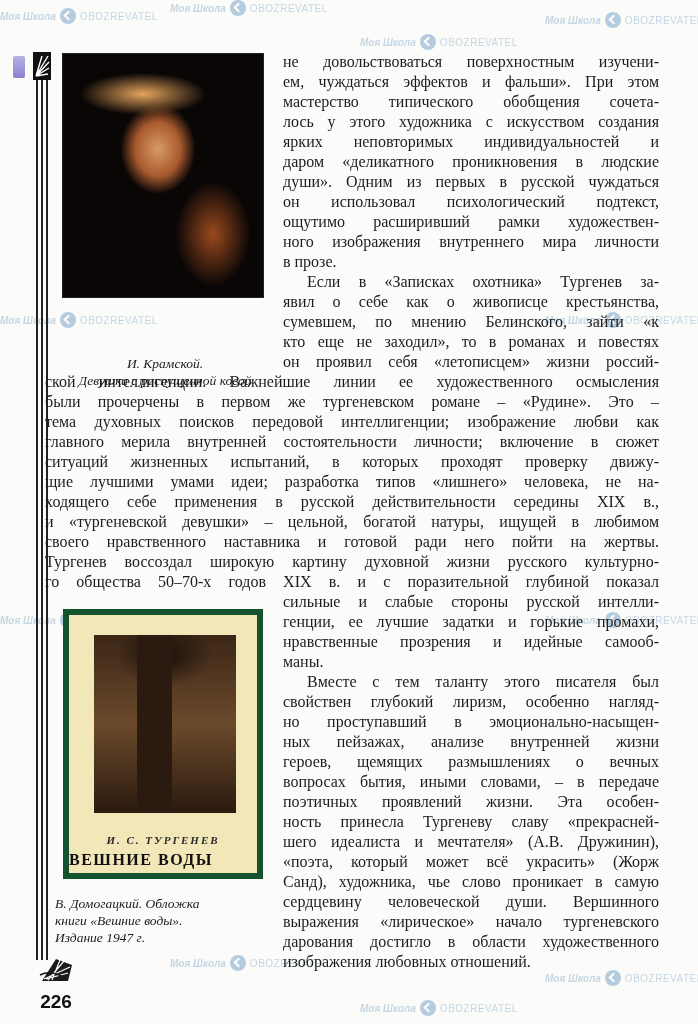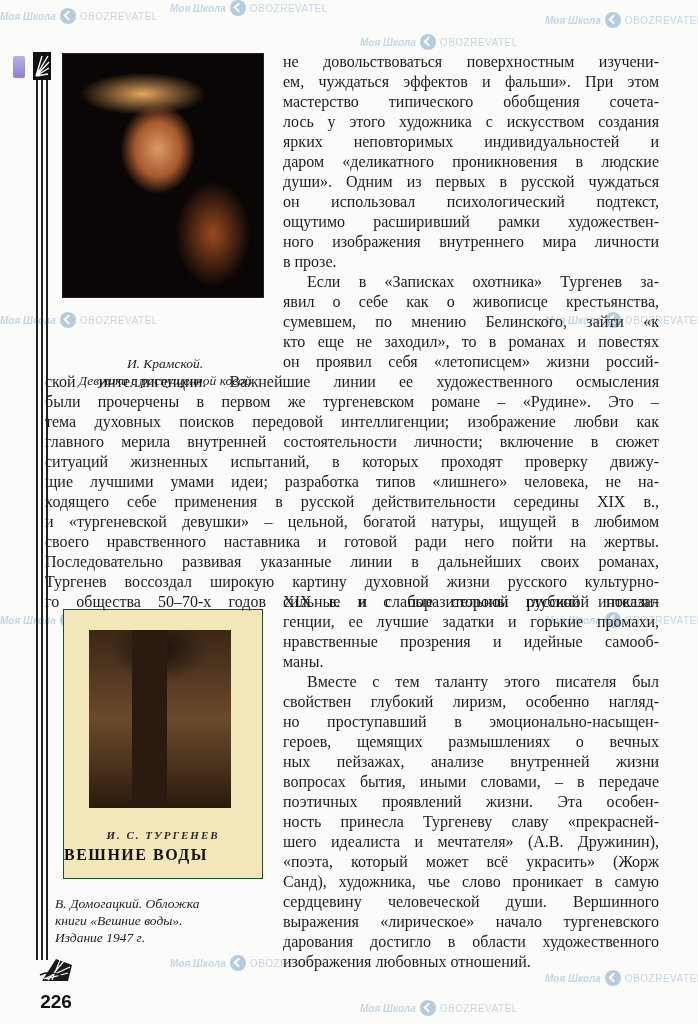--- a/index.html
+++ b/index.html
@@ -45,21 +45,21 @@
                radial-gradient(ellipse 50px 70px at 150px 180px, #9a4a1e 0%, rgba(0,0,0,0) 75%),
                #0a0606;
     border:1px solid #222;
   }
   .fig1-caption {
     position:absolute; left:50px; top:310px; width:230px; text-align:center;
     font-style:italic; font-size:13.5px; line-height:17px;margin-top:45px;
   }
   .fig2 {
     position:absolute; left:63px; top:609px; width:200px; height:270px;
-    background:#f2e7b8; border:1px solid #14532d; box-sizing:border-box;
+    background:#f2e7b8; border:6px solid #14532d; box-sizing:border-box;
   }
   .fig2-art {
     position:absolute; left:25px; top:20px; width:142px; height:178px;
     background:
       linear-gradient(90deg, rgba(0,0,0,0) 0 30%, #2a1a10 30% 55%, rgba(0,0,0,0) 55%),
       radial-gradient(ellipse 60px 40px at 70px 20px, #1a100a 0%, rgba(0,0,0,0) 80%),
       linear-gradient(#3b2616, #6b4a2c 50%, #2b1a0e);
   }
   .fig2-author {
     position:absolute; left:0; right:0; top:219px; text-align:center;
@@ -201,35 +201,34 @@
 <div class="text-block wide">
   <span class="line">ской интеллигенции. Важнейшие линии ее художественного осмысления</span>
   <span class="line">были прочерчены в первом же тургеневском романе – «Рудине». Это –</span>
   <span class="line">тема духовных поисков передовой интеллигенции; изображение любви как</span>
   <span class="line">главного мерила внутренней состоятельности личности; включение в сюжет</span>
   <span class="line">ситуаций жизненных испытаний, в которых проходят проверку движу-</span>
   <span class="line">щие лучшими умами идеи; разработка типов «лишнего» человека, не на-</span>
   <span class="line">ходящего себе применения в русской действительности середины XIX в.,</span>
   <span class="line">и «тургеневской девушки» – цельной, богатой натуры, ищущей в любимом</span>
   <span class="line">своего нравственного наставника и готовой ради него пойти на жертвы.</span>
-  <span class="line">Последовательно развивая указанные линии в дальнейших своих романах,</span>
   <span class="line">Тургенев воссоздал широкую картину духовной жизни русского культурно-</span>
   <span class="line">го общества 50–70-х годов XIX в. и с поразительной глубиной показал</span>
 </div>
 
 <div class="text-block narrow2">
   <span class="line">сильные и слабые стороны русской интелли-</span>
   <span class="line">генции, ее лучшие задатки и горькие промахи,</span>
   <span class="line">нравственные прозрения и идейные самооб-</span>
   <span class="line last">маны.</span>
   <span class="line indent">Вместе с тем таланту этого писателя был</span>
   <span class="line">свойствен глубокий лиризм, особенно нагляд-</span>
   <span class="line">но проступавший в эмоционально-насыщен-</span>
+  <span class="line">ных пейзажах, анализе внутренней жизни</span>
   <span class="line">героев, щемящих размышлениях о вечных</span>
-  <span class="line">ных пейзажах, анализе внутренней жизни</span>
   <span class="line">вопросах бытия, иными словами, – в передаче</span>
   <span class="line">поэтичных проявлений жизни. Эта особен-</span>
   <span class="line">ность принесла Тургеневу славу «прекрасней-</span>
   <span class="line">шего идеалиста и мечтателя» (А.В. Дружинин),</span>
   <span class="line">«поэта, который может всё украсить» (Жорж</span>
   <span class="line">Санд), художника, чье слово проникает в самую</span>
   <span class="line">сердцевину человеческой души. Вершинного</span>
   <span class="line">выражения «лирическое» начало тургеневского</span>
   <span class="line">дарования достигло в области художественного</span>
   <span class="line last">изображения любовных отношений.</span>

